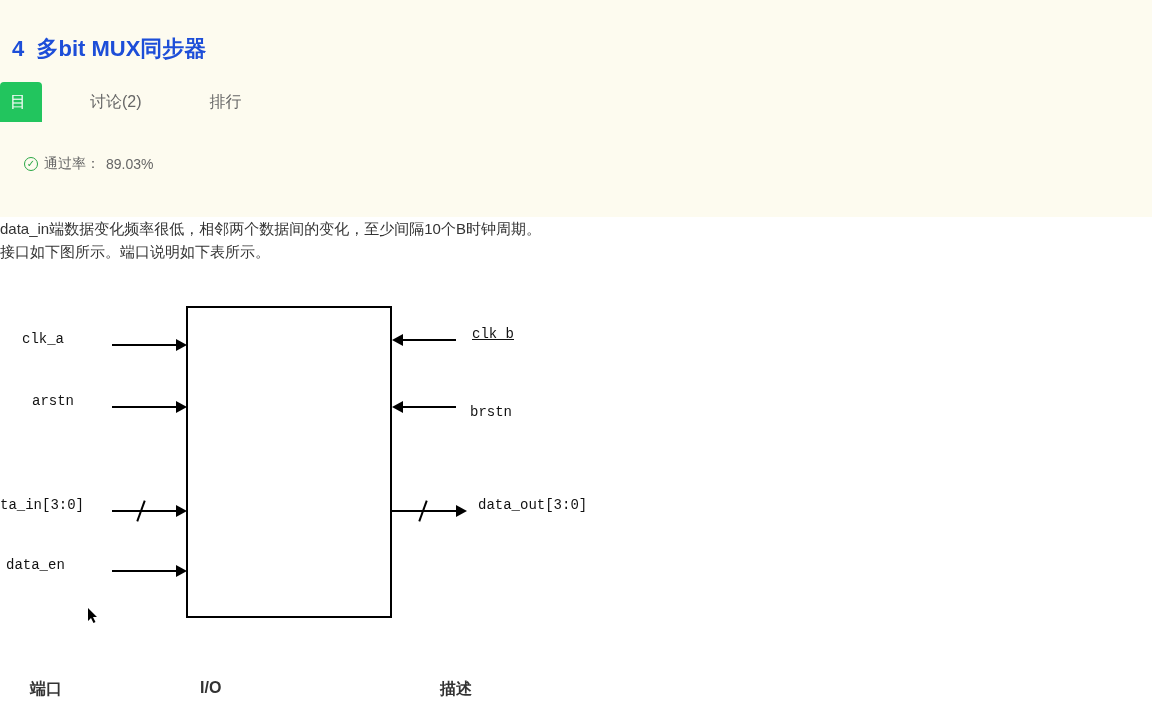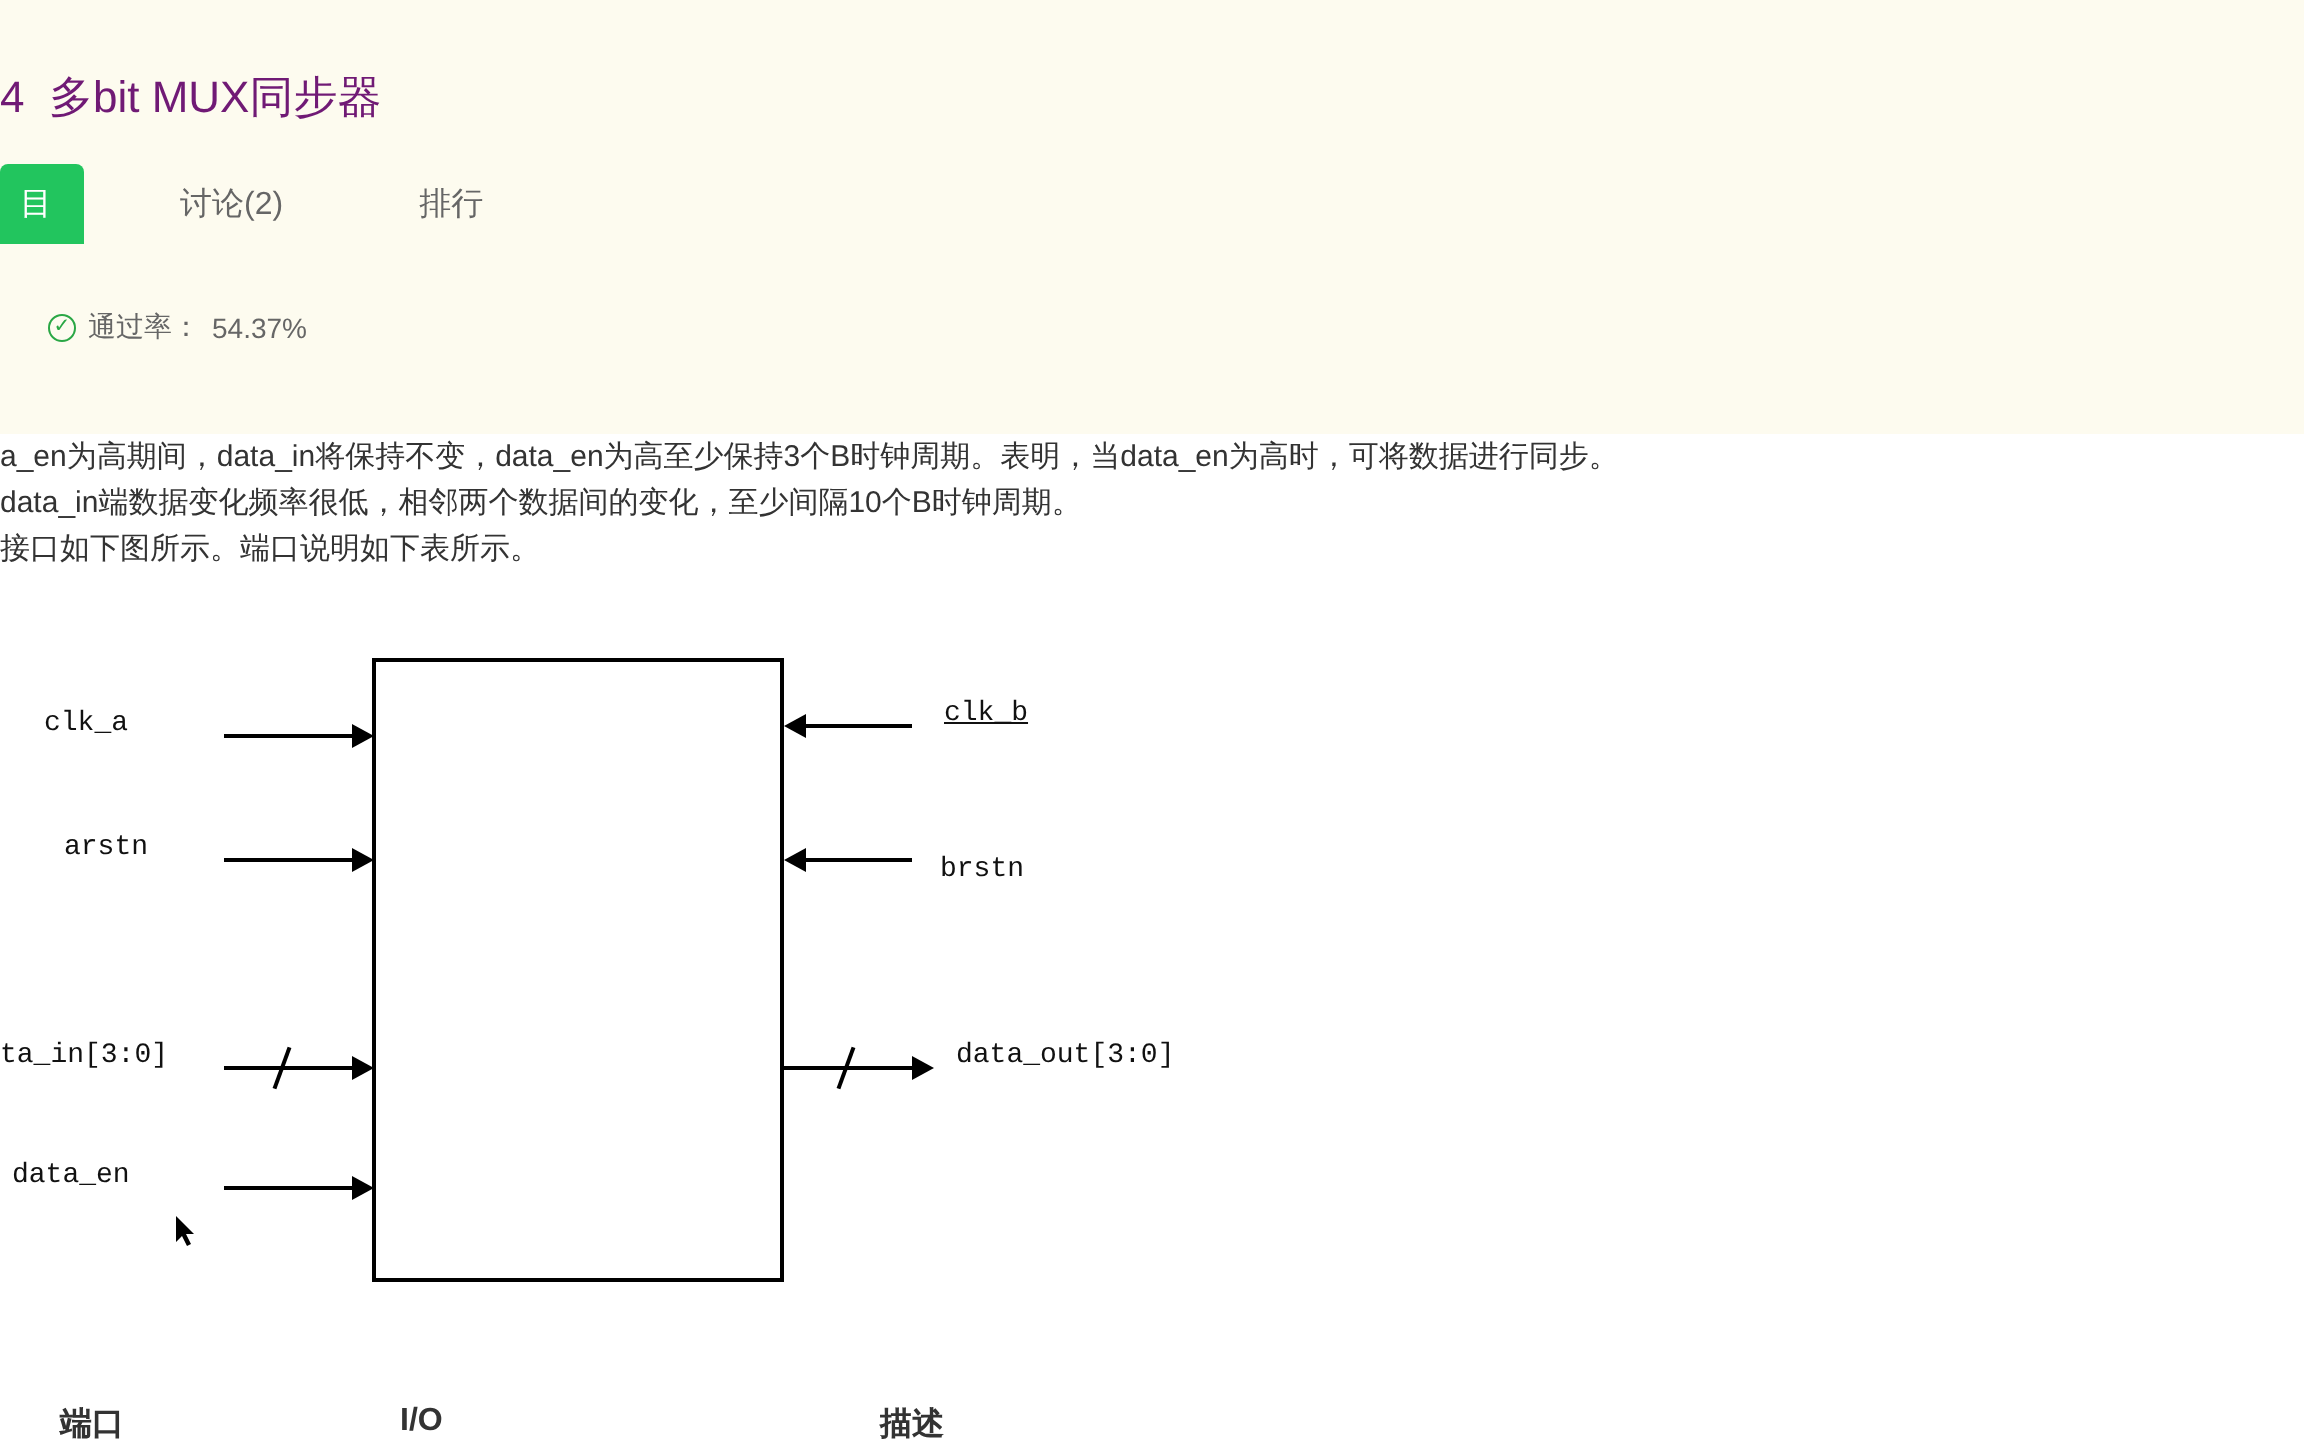--- a/index.html
+++ b/index.html
@@ -6,23 +6,23 @@
   body {
     font-family: -apple-system, "PingFang SC", "Microsoft YaHei", sans-serif;
     background:#fdfbef;
     width:1152px; height:720px;
     overflow:hidden;
     position:relative;
     color:#333;
   }
   .page-title {
     font-size:22px;
-    font-weight:400;
-    color:#701a75;
-    padding:34px 0 0 0;
+    font-weight:700;
+    color:#1d4ed8;
+    padding:34px 0 0 12px;
     margin-left:0;
   }
   .tabs {
     display:flex;
     align-items:stretch;
     margin-top:18px;
     height:40px;
   }
   .tab {
     display:flex;
@@ -150,27 +150,26 @@
 
 <div class="tabs">
   <div class="tab active">目</div>
   <div class="tab">讨论(2)</div>
   <div class="tab">排行</div>
 </div>
 
 <div class="pass-row">
   <span class="pass-icon">✓</span>
   <span>通过率：</span>
-  <span>54.37%</span>
+  <span>89.03%</span>
 </div>
 
 <div class="content">
 
   <div class="desc">
-    <p>a_en为高期间，data_in将保持不变，data_en为高至少保持3个B时钟周期。表明，当data_en为高时，可将数据进行同步。</p>
     <p>data_in端数据变化频率很低，相邻两个数据间的变化，至少间隔10个B时钟周期。</p>
     <p>接口如下图所示。端口说明如下表所示。</p>
   </div>
 
   <div class="diagram-wrap">
     <div class="diagram-box"></div>
 
     <span class="sig" style="left:22px; top:38px;">clk_a</span>
     <div class="wire" style="left:112px; top:51px; width:64px;"></div>
     <div class="arrowR" style="left:176px; top:46px;"></div>

